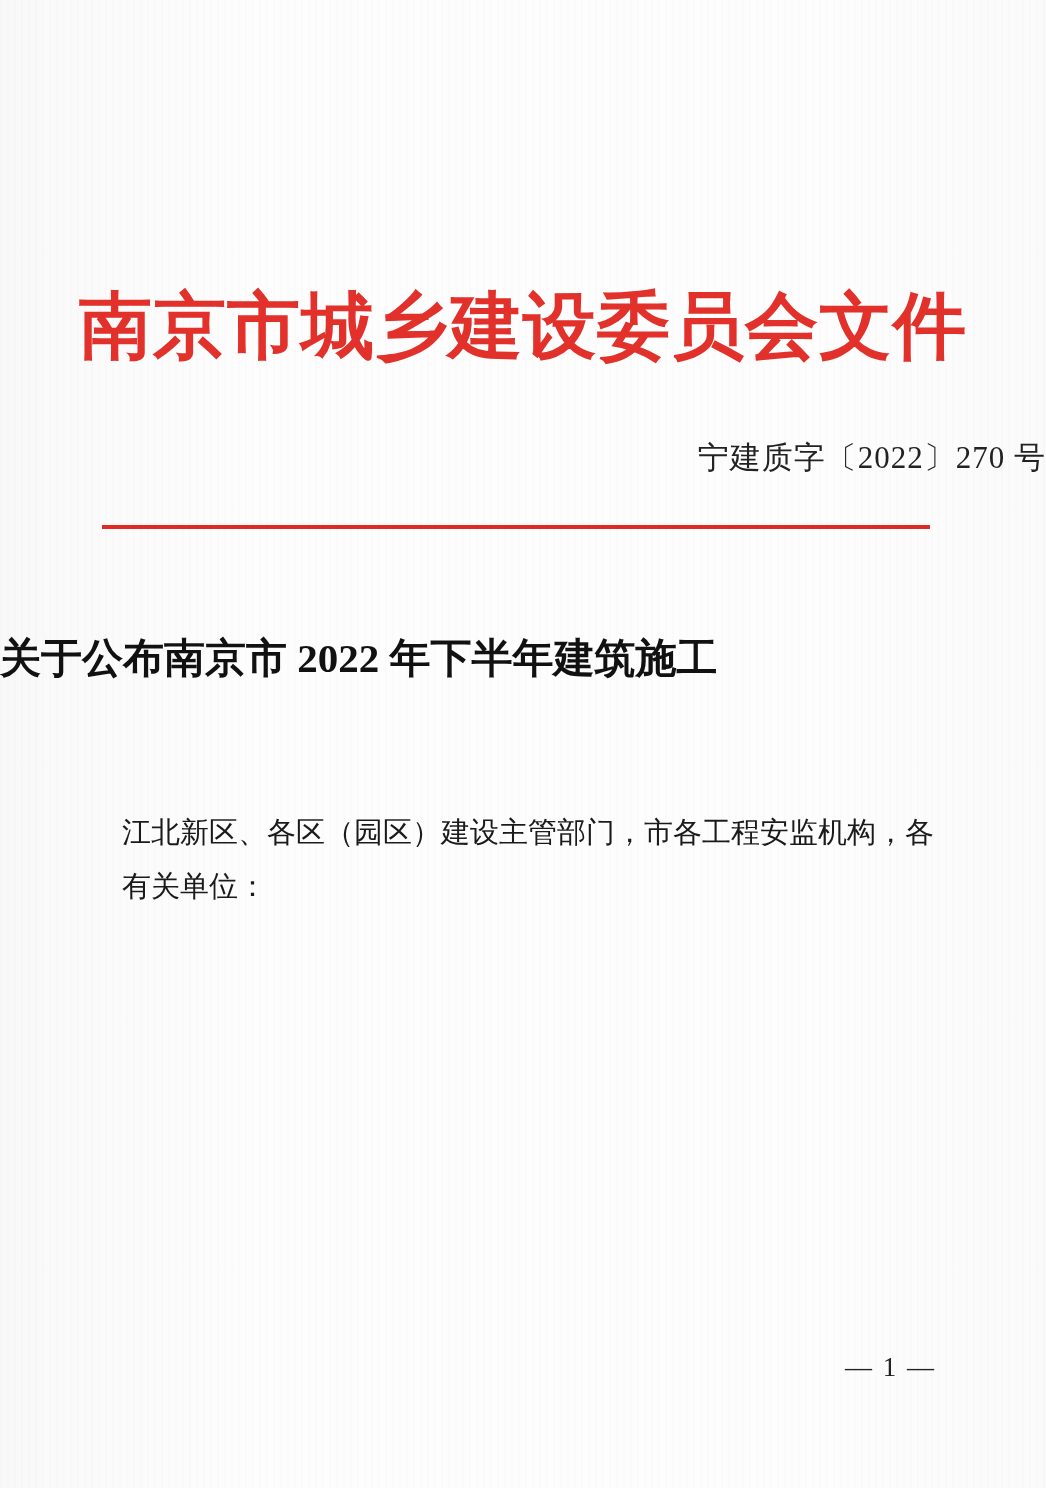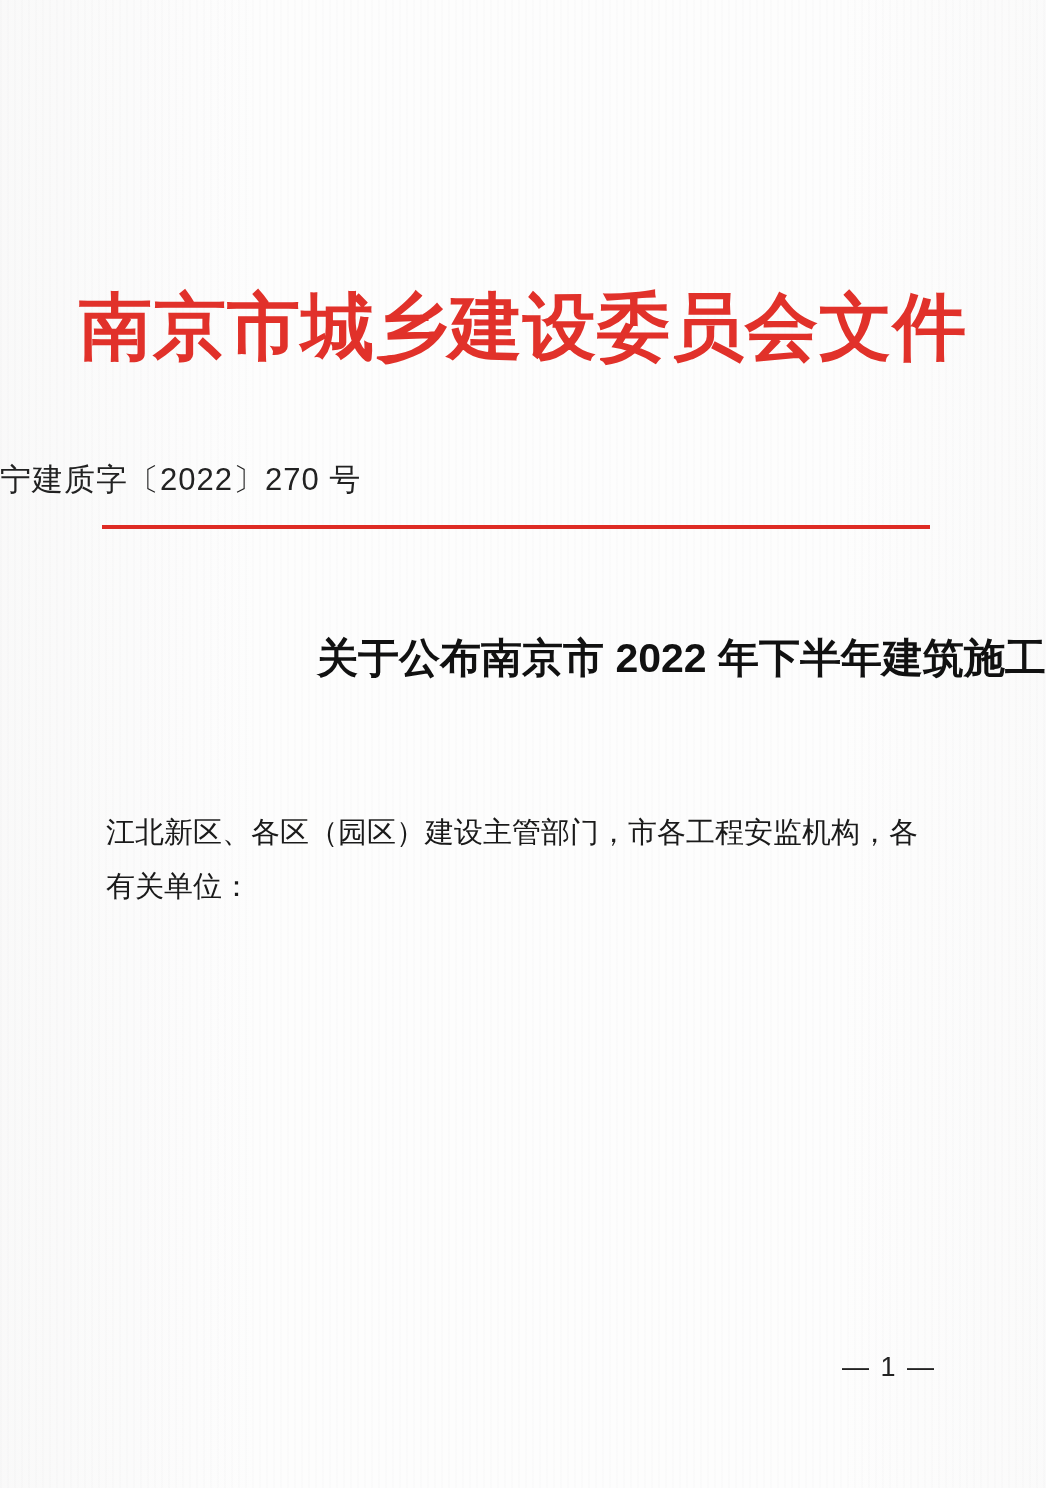--- a/index.html
+++ b/index.html
@@ -9,71 +9,71 @@
   }
   .page {
     position: relative;
     width: 1046px;
     height: 1488px;
     margin: 0 auto;
     background-color: #fdfdfd;
     background-image:
       repeating-linear-gradient(90deg, rgba(120,120,130,0.018) 0px, rgba(120,120,130,0.018) 2px, rgba(0,0,0,0) 2px, rgba(0,0,0,0) 7px),
       linear-gradient(90deg, rgba(180,175,175,0.05) 0%, rgba(255,255,255,0) 25%, rgba(255,255,255,0) 80%, rgba(190,185,185,0.04) 100%);
-    font-family: Liberation Sans, sans-serif;
+    font-family: Liberation Serif, serif;
     color: #1c1c1c;
     overflow: hidden;
   }
   .agency-title {
     position: absolute;
     top: 272px;
     left: 0;
     width: 100%;
     text-align: center;
     font-size: 73px;
     line-height: 110px;
     font-weight: bold;
     color: #e1312a;
     letter-spacing: 1px;
     white-space: nowrap;
   }
   .doc-number {
     position: absolute;
-    top: 458px;
+    top: 436px;
     left: 0;
     width: 100%;
-    text-align: left;
+    text-align: right;
     font-size: 31px;
     line-height: 44px;
     color: #222;
     letter-spacing: 1px;
   }
   .red-rule {
     position: absolute;
     top: 525px;
     left: 102px;
     width: 828px;
     height: 4px;
     background: #de2b24;
   }
   .doc-title {
     position: absolute;
     top: 620px;
     left: 0;
     width: 100%;
-    text-align: right;
+    text-align: left;
     font-size: 41px;
     line-height: 76px;
     font-weight: bold;
     color: #111;
   }
   .body-text {
     position: absolute;
     top: 806px;
-    left: 106px;
+    left: 122px;
     width: 812px;
     font-size: 29px;
     line-height: 53.5px;
     text-align: justify;
     color: #1a1a1a;
   }
   .body-text p {
     margin: 0;
   }
   .body-text p.indent {

